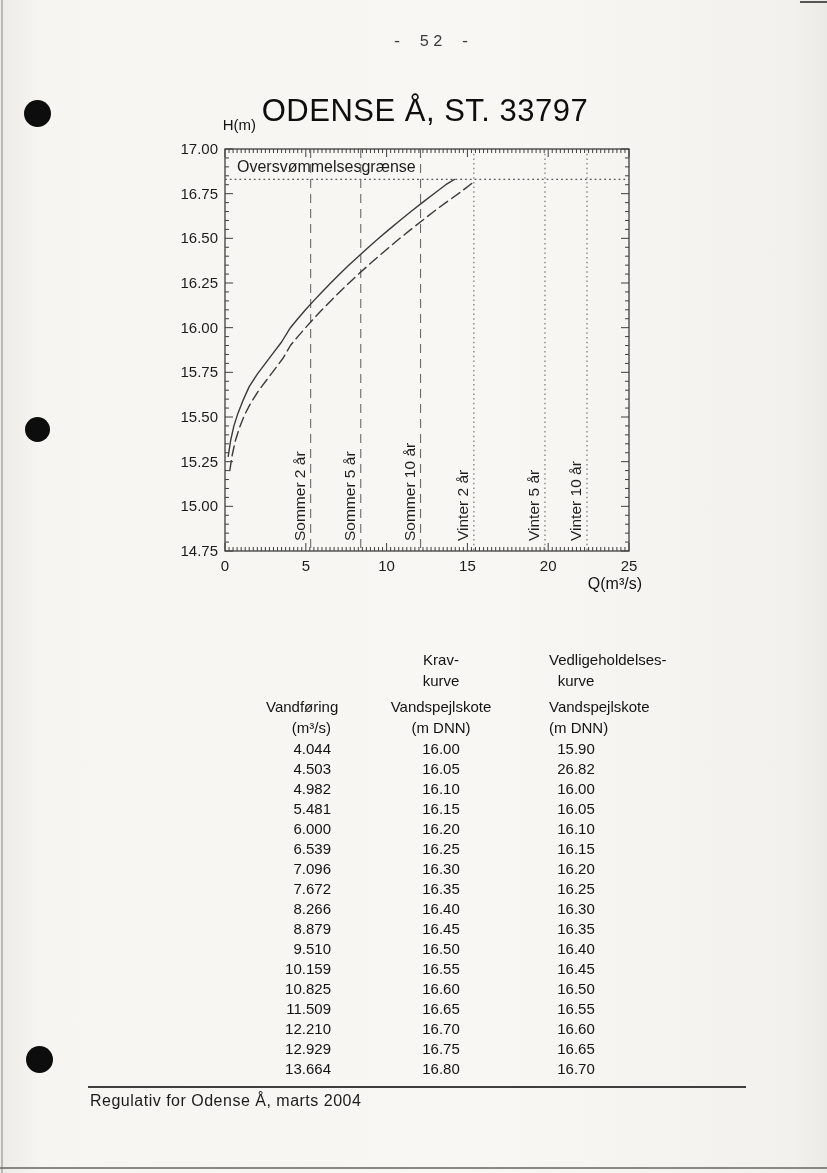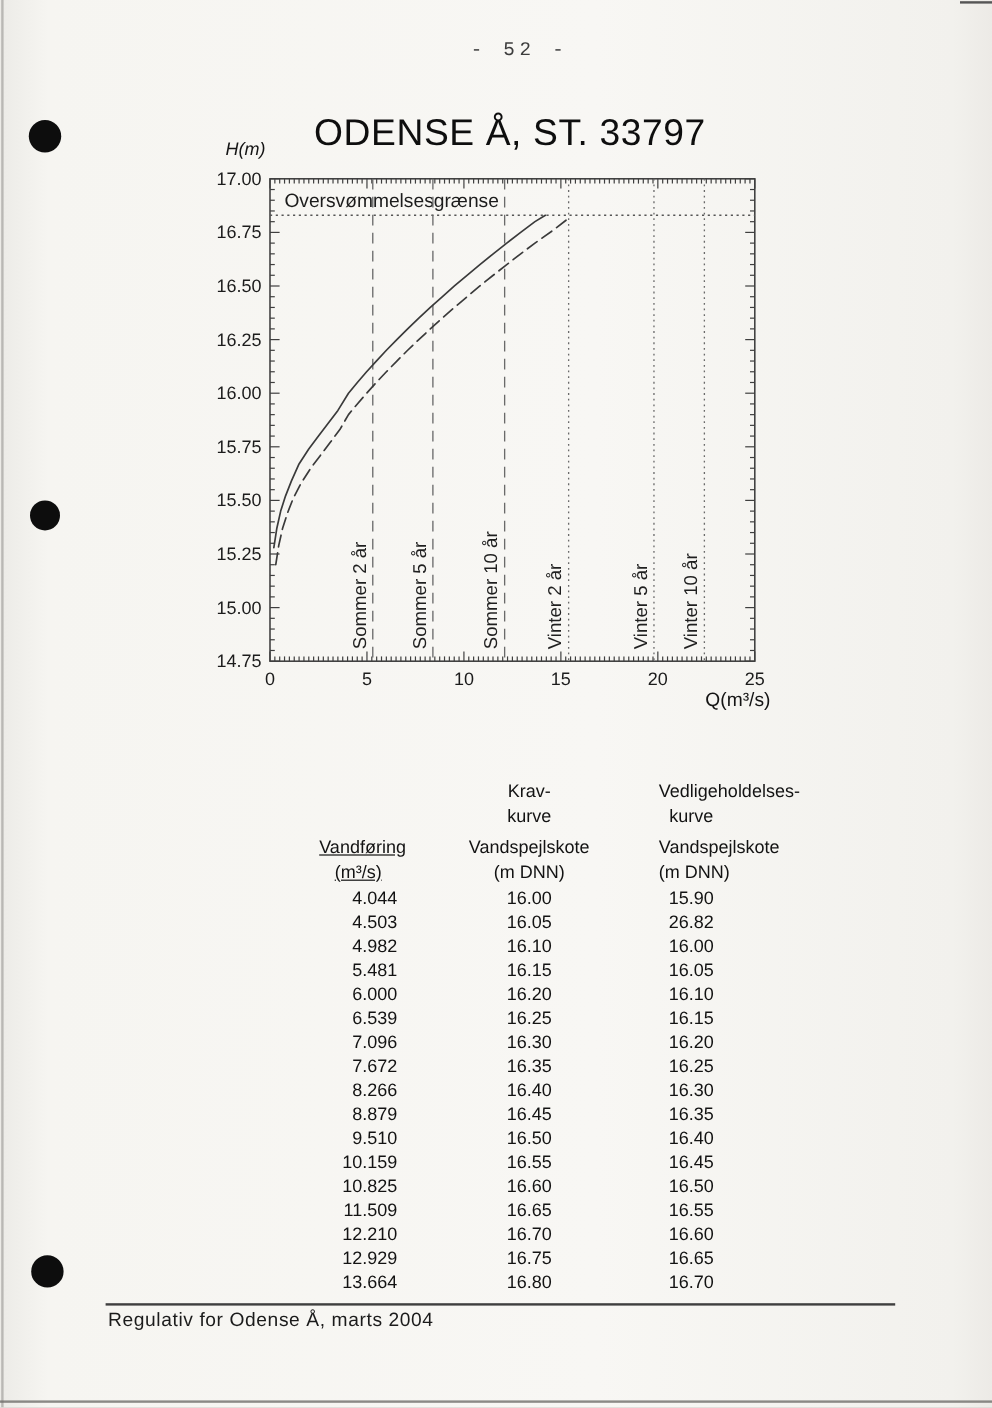--- a/index.html
+++ b/index.html
@@ -11,34 +11,34 @@
   .abs{position:absolute;}
   .edge-left{left:1px;top:0;width:2px;height:1173px;background:#8f8e8a;opacity:.55;}
   .edge-bottom{left:0;top:1167px;width:827px;height:2px;background:#6f6e6a;opacity:.8;}
   .edge-topright{left:800px;top:1px;width:27px;height:2px;background:#555;}
   .hole{width:27px;height:27px;border-radius:50%;background:#0d0d0d;}
   .page-number{left:0;top:33px;width:816px;text-align:center;
     font-family:"Liberation Mono","DejaVu Sans Mono",monospace;font-size:16px;
     letter-spacing:4px;color:#3d3d3d;padding-left:25px;}
   .chart-title{left:205px;top:93px;width:440px;text-align:center;font-size:31px;
     letter-spacing:.5px;color:#0e0e0e;white-space:nowrap;}
-  .ylabel{left:188px;top:116px;width:52px;text-align:left;font-size:15px;color:#141414;font-style:italic;}
+  .ylabel{left:204px;top:116px;width:52px;text-align:right;font-size:15px;color:#141414;}
   .xlabel{left:482px;top:575px;width:160px;text-align:right;font-size:16px;color:#141414;}
   svg.chart{left:0;top:0;}
   .legend{left:252px;top:590px;font-size:17px;color:#161616;}
   .legend-row{display:flex;align-items:center;height:21px;}
   .legend-sample{width:60px;margin-right:14px;border-top-width:2px;border-top-color:#5a5a5a;height:0;}
   .legend-sample.dashed{border-top-style:dashed;}
   .legend-sample.solid{border-top-style:solid;}
   .data-table{left:240px;top:649px;font-size:15px;color:#131313;}
   .t-row{display:grid;grid-template-columns:93px 216px 54px;height:20px;align-items:center;}
   .t-row.hdr1{height:21px;}
   .t-row.gap{margin-top:5px;}
   .t-row .c1{text-align:right;padding-right:2px;white-space:nowrap;}
-  .t-row.hrow .c1{text-align:center;padding-left:26px;text-decoration:underline;}
+  .t-row.hrow .c1{padding-left:26px;}
   .t-row .c2,.t-row .c3{text-align:center;white-space:nowrap;}
   .footer-rule{left:88px;top:1086px;width:658px;height:0;border-top:2px solid #3f3f3f;}
   .footer-text{left:90px;top:1092px;font-family:Liberation Sans, sans-serif;
     font-size:16px;letter-spacing:.5px;color:#1b1b1b;white-space:nowrap;}
 </style>
 </head>
 <body>
 
 <div class="page">
 

